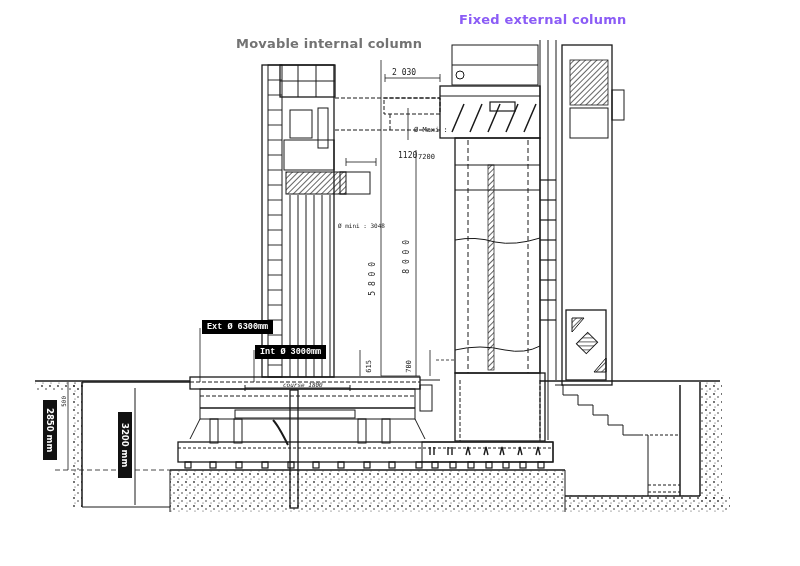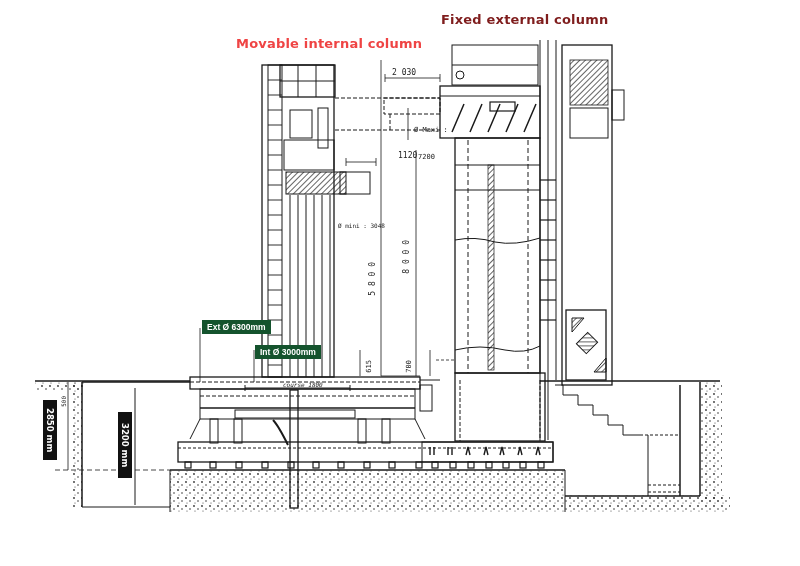--- a/index.html
+++ b/index.html
@@ -1,21 +1,21 @@
 <!DOCTYPE html>
 <html><head>
 <meta charset="utf-8">
 <style>
   html, body { margin: 0; padding: 0; background: #ffffff; }
   body { width: 800px; height: 566px; position: relative; overflow: hidden; font-family: "DejaVu Sans", sans-serif; }
   #drawing { position: absolute; left: 0; top: 0; }
   .title { position: absolute; font-family: "DejaVu Sans", sans-serif; font-weight: bold; font-size: 13px; letter-spacing: 0.2px; white-space: nowrap; }
-  .title.movable { left: 236px; top: 36px; color: #ef4444; }
-  .title.fixed { left: 441px; top: 12px; color: #7f1d1d; }
-  .tag { position: absolute; background: #14532d; color: #fff; font-family: Liberation Sans, sans-serif; font-size: 8.5px; font-weight: bold; padding: 2px 5px; white-space: nowrap; }
+  .title.movable { left: 236px; top: 36px; color: #737373; }
+  .title.fixed { left: 459px; top: 12px; color: #8b5cf6; }
+  .tag { position: absolute; background: #000000; color: #fff; font-family: Liberation Mono, monospace; font-size: 8.5px; font-weight: bold; padding: 2px 5px; white-space: nowrap; }
   .tag.ext { left: 202px; top: 320px; }
   .tag.int { left: 255px; top: 345px; }
   .vtag { position: absolute; background: #111; color: #fff; font-family: "DejaVu Sans", sans-serif; font-size: 8.5px; font-weight: bold; writing-mode: vertical-rl; padding: 5px 2px; white-space: nowrap; }
   .vtag.d2850 { left: 43px; top: 400px; height: 50px; text-align: center; }
   .vtag.d3200 { left: 118px; top: 412px; height: 56px; text-align: center; }
   .dim { position: absolute; font-family: "DejaVu Sans Mono", monospace; font-size: 8px; color: #222; white-space: nowrap; }
   .dim.v { writing-mode: vertical-rl; transform: rotate(180deg); }
 </style>
 </head>
 <body>

